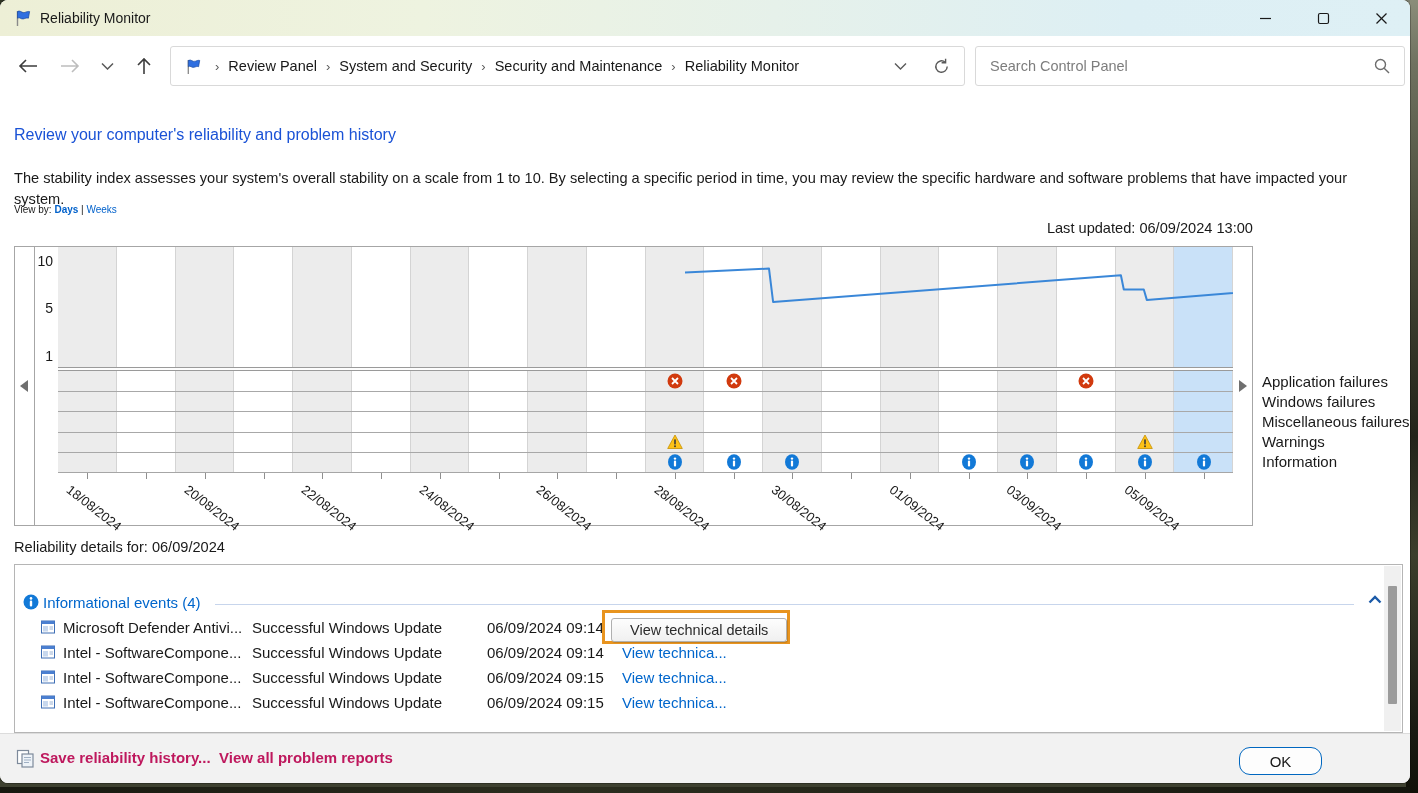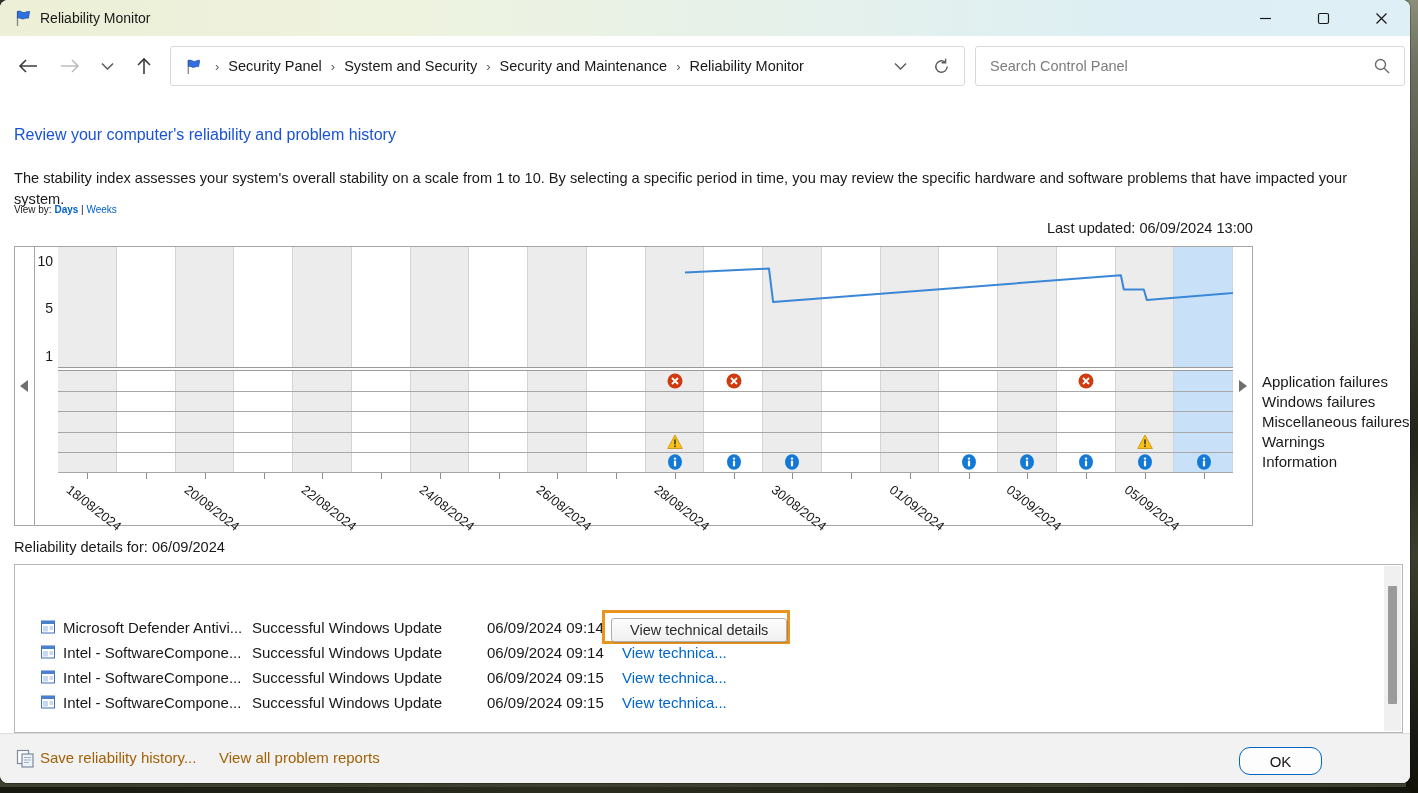--- a/index.html
+++ b/index.html
@@ -113,21 +113,21 @@
     position:absolute; left:6px; top:5px; height:24px; padding:0 18px;
     background:linear-gradient(#fdfdfd,#f0f0f0); border:1px solid #b0b0b0; border-radius:3px;
     font-size:14.5px; color:#2b2b2b; font-family:inherit; box-shadow:1px 1px 0 rgba(0,0,0,.12);
     white-space:nowrap;
   }
   .vscroll { position:absolute; right:1px; top:1px; width:17px; height:165px; background:#f0f0f0; }
   .vthumb { position:absolute; left:4px; width:9px; top:20px; height:118px; background:#9b9b9b; border-radius:1px; }
 
   
   .footer { position:absolute; left:0; top:733px; width:100%; height:50px; background:#f2f2f2; border-top:1px solid #dcdcdc; }
-  .flink { position:absolute; top:15px; font-size:15px; color:#a16207; white-space:nowrap; }
+  .flink { position:absolute; top:15px; font-size:15px; color:#be185d; white-space:nowrap;font-weight:bold; }
   .okbtn {
     position:absolute; right:88px; top:13px; width:83px; height:28px;
     background:#fdfdfd; border:1px solid #0067c0; border-radius:11px;
     font-size:15px; color:#191919; font-family:inherit;
   }
 </style>
 </head>
 <body>
 
 <div class="desk-patch" style="left:1406px;top:0;width:12px;height:793px;background:linear-gradient(#8b8d7a 0%,#6f7260 8%,#484a38 30%,#23241a 55%,#3c3e2c 70%,#191a12 92%,#111108 100%);"></div>
@@ -186,21 +186,21 @@
       </div>
     </div>
 
     <div class="crumbbar">
       <svg class="crumb-flag" viewBox="0 0 18 18">
         <line x1="3.5" y1="2" x2="3.5" y2="17" stroke="#8a8a8a" stroke-width="1.4"></line>
         <path d="M3.5 2.6 C6.5 0.8, 8 4.6, 11 3.4 C12.8 2.7, 14 2.2, 15.6 2.6 L14.4 9.2 C12.4 8.6, 11.6 9.4, 9.4 9.9 C6.8 10.5, 5.8 7.6, 3.5 9.2 Z" fill="#2f6fe0" stroke="#17489c" stroke-width="0.7"></path>
       </svg>
       <span id="crumb-items" style="display:flex;align-items:center;">
           <span class="crumb-sep">›</span>
-          <span class="crumb-item">Security Panel</span>
+          <span class="crumb-item">Review Panel</span>
           <span class="crumb-sep">›</span>
           <span class="crumb-item">System and Security</span>
           <span class="crumb-sep">›</span>
           <span class="crumb-item">Security and Maintenance</span>
           <span class="crumb-sep">›</span>
           <span class="crumb-item">Reliability Monitor</span>
         </span>
       <span class="crumb-right">
         <svg width="13" height="8" viewBox="0 0 13 8">
             <path d="M1 1.5 L6.5 7 L12 1.5" fill="none" stroke="#5a5a5a" stroke-width="1.4"></path>
@@ -370,20 +370,32 @@
   <div class="legend" id="legend">
       <div>Application failures</div>
       <div>Windows failures</div>
       <div>Miscellaneous failures</div>
       <div>Warnings</div>
       <div>Information</div>
     </div>
 
   <div class="detail-label">Reliability details for: 06/09/2024</div>
   <div class="table">
+    <div class="grouprow">
+      <svg class="group-ico" viewBox="0 0 16 16">
+        <circle cx="8" cy="8" r="7.5" fill="#1279d7"></circle>
+        <circle cx="8" cy="4.4" r="1.3" fill="#fff"></circle>
+        <rect x="6.8" y="6.6" width="2.4" height="6" rx="1.1" fill="#fff"></rect>
+      </svg>
+      <span class="group-label">Informational events (4)</span>
+      <span class="group-line"></span>
+      <svg class="group-chev" width="14" height="9" viewBox="0 0 14 9">
+        <path d="M1.5 7.5 L7 2 L12.5 7.5" fill="none" stroke="#1b5aa8" stroke-width="2.4"></path>
+      </svg>
+    </div>
     <div id="rows">
         <div class="trow" style="top: 50px;">
           <span class="c-srcico"><svg width="15" height="15" viewBox="0 0 15 15">
               <rect x="0.5" y="1" width="13" height="12" fill="#fff" stroke="#3f6fb5" stroke-width="1"></rect>
               <rect x="0.5" y="1" width="13" height="3" fill="#4b7fd0"></rect>
               <rect x="2" y="6" width="5" height="5.5" fill="#c8d8ee"></rect>
               <line x1="8.5" y1="7" x2="12" y2="7" stroke="#9ab2d4" stroke-width="1"></line>
               <line x1="8.5" y1="9" x2="12" y2="9" stroke="#9ab2d4" stroke-width="1"></line>
             </svg></span>
           <span class="cell c-src">Microsoft Defender Antivi...</span>

